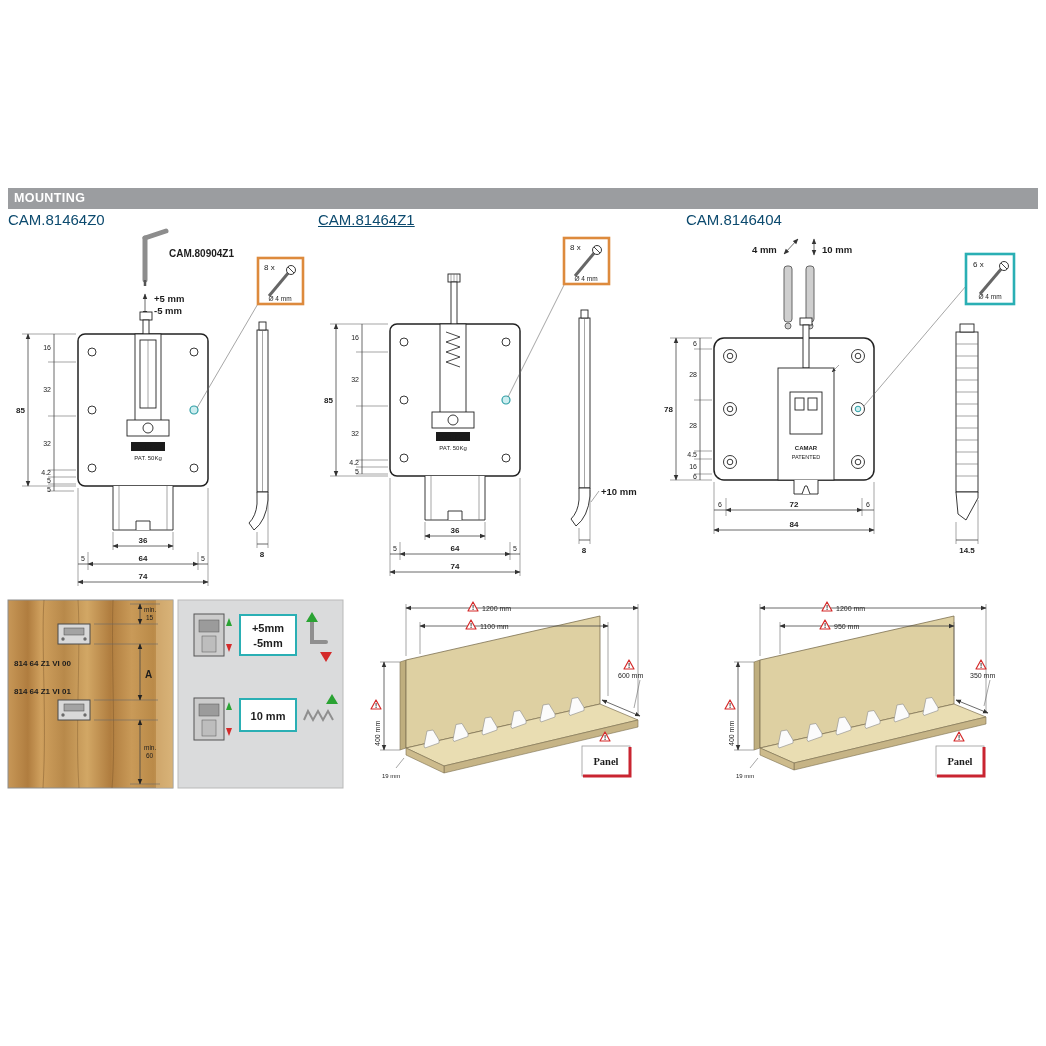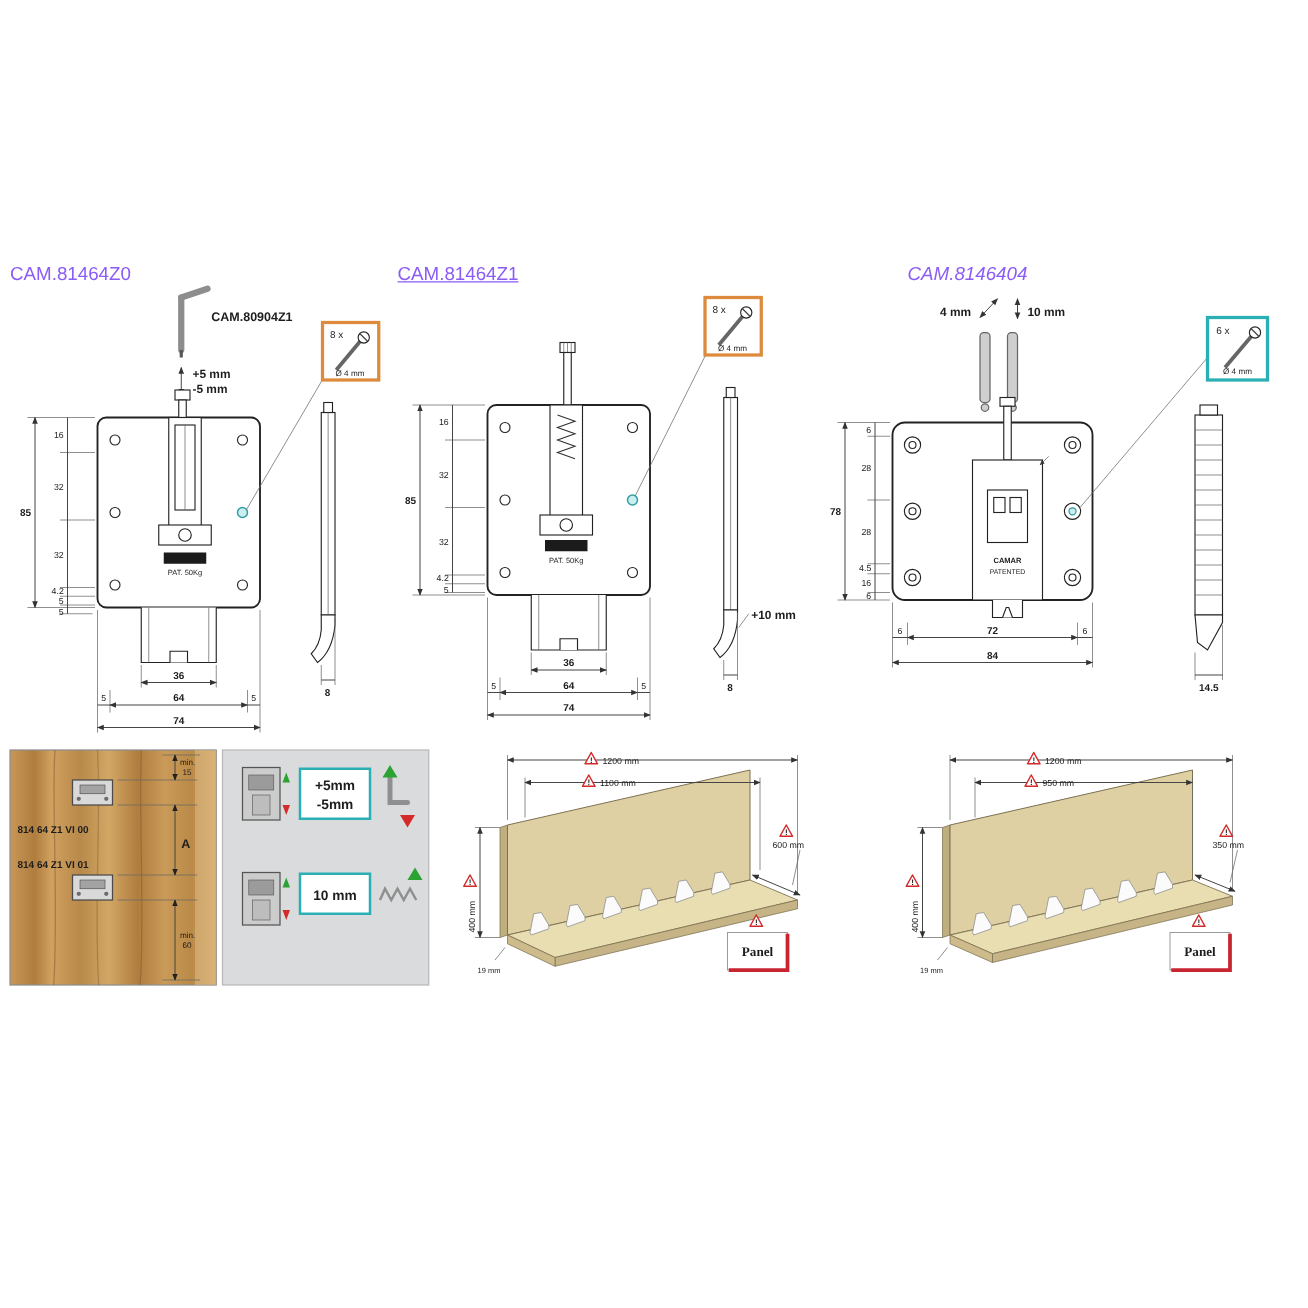--- a/index.html
+++ b/index.html
@@ -1,36 +1,37 @@
 <!DOCTYPE html>
 <html><head>
 <meta charset="utf-8">
 <style>
   html,body{margin:0;padding:0;background:#fff;}
   #page{position:relative;width:1046px;height:1046px;background:#ffffff;font-family:"Liberation Sans",sans-serif;overflow:hidden;}
   .bar{position:absolute;left:8px;top:188px;width:1030px;height:21px;background:#9b9da0;color:#fff;font-size:12.5px;font-weight:bold;line-height:21px;padding-left:6px;box-sizing:border-box;letter-spacing:.4px;}
-  .code{position:absolute;top:211px;font-size:15px;color:#8b5cf6;}
-  .c1{left:8px;}.c2{left:318px;text-decoration:underline;}.c3{left:726px;font-style:italic;}
+  .code{position:absolute;top:211px;font-size:15px;color:#0c4a6e;}
+  .c1{left:8px;}.c2{left:318px;text-decoration:underline;}.c3{left:686px;}
   svg{position:absolute;overflow:visible;}
   svg text{font-family:"Liberation Sans",sans-serif;fill:#1d1d1d;}
   .dim{font-size:7px;}
   .mid{text-anchor:middle;}
   .tot{font-size:8px;font-weight:bold;}
   .bold9{font-size:9.5px;font-weight:bold;}
   .dl{stroke:#454545;stroke-width:.8;fill:none;}
   .xl{stroke:#6a6a6a;stroke-width:.6;fill:none;}
   .ol{stroke:#222;stroke-width:1.5;fill:#fff;}
   .tn{stroke:#222;stroke-width:.9;fill:#fff;}
   .panelLbl{font-family:"Liberation Serif",serif;font-weight:bold;font-size:10.5px;}
 </style>
 </head>
 <body>
 
 <div id="page">
 
+  <div class="bar">MOUNTING</div>
   <div class="code c1">CAM.81464Z0</div>
   <div class="code c2">CAM.81464Z1</div>
   <div class="code c3">CAM.8146404</div>
 
   <svg style="left:8px;top:226px" width="302" height="372" viewBox="0 0 302 372">
     <defs>
       <marker id="a1" viewBox="0 0 10 10" refX="9" refY="5" markerWidth="7" markerHeight="7" orient="auto-start-reverse">
           <path d="M0,1 L10,5 L0,9 Z" fill="#333"></path>
         </marker>
     </defs>

